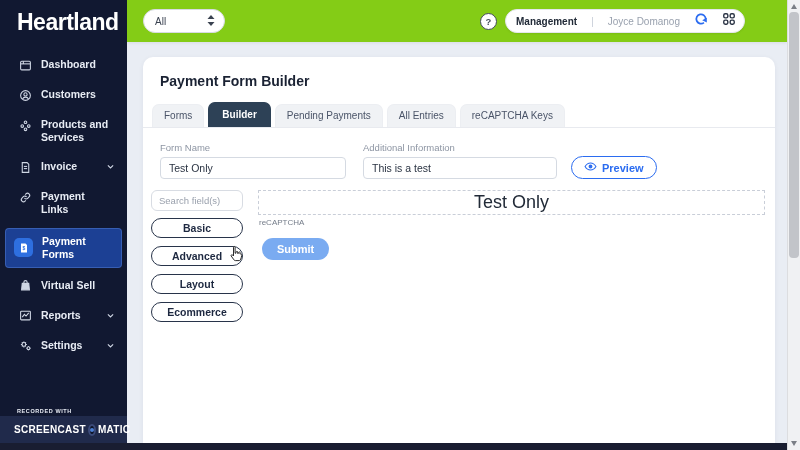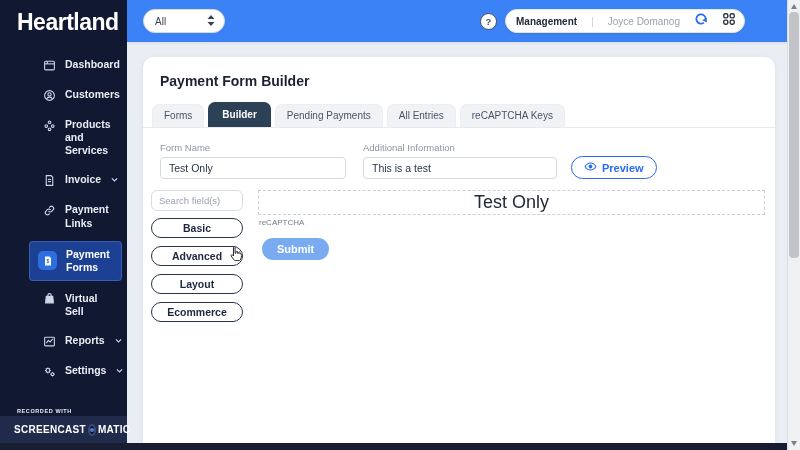--- a/index.html
+++ b/index.html
@@ -4,39 +4,39 @@
 <style>
   * { margin:0; padding:0; box-sizing:border-box; }
   html,body { width:800px; height:450px; overflow:hidden; }
   body { font-family:"Liberation Sans", sans-serif; background:#e9edf4; position:relative; }
 
   .screen { position:absolute; inset:0; }
 
   
   .sidebar { position:absolute; left:0; top:0; width:127px; height:450px; background:#111831; z-index:5; }
   .logo { padding:9px 0 0 17px; font-size:23px; font-weight:800; color:#ffffff; letter-spacing:-0.5px; }
-  .nav { margin-top:14px;margin-left:24px; }
+  .nav { margin-top:14px; }
   .nav-item { display:flex; align-items:flex-start; gap:9px; padding:8px 12px 8px 18px; color:#e8ecf4; font-size:10.5px; font-weight:600; cursor:pointer; line-height:1.25; }
   .nav-item .ic { width:14px; height:14px; flex:0 0 14px; display:flex; align-items:center; justify-content:center; margin-top:0px; }
   .nav-item svg { display:block; }
   .nav-item .chev { margin-left:auto; margin-top:2px; }
   .nav-item.selected { margin:3px 5px; padding:6px 8px 6px 8px; background:#1c4094; border:1px solid rgba(98,140,225,.4); border-radius:4px; align-items:center; color:#fff; font-weight:700; }
   .icon-box { width:19px; height:19px; flex:0 0 19px; background:#2e6fe0; border-radius:5px; display:flex; align-items:center; justify-content:center; }
 
   .wm-recorded { position:absolute; left:17px; bottom:36px; font-size:5.5px; font-weight:700; letter-spacing:.6px; color:#e8ecf4; z-index:7; }
   .wm-band { position:absolute; left:0; bottom:7px; width:127px; height:27px; background:#202a4b; z-index:6; display:flex; align-items:center; justify-content:flex-start; padding-left:14px; gap:2px; }
   .wm-brand { color:#ffffff; font-size:10px; font-weight:800; letter-spacing:.3px; }
   .wm-logo { width:12px; height:12px; border-radius:50%; background:#0d1326; border:2px solid #3b4a79; display:flex; align-items:center; justify-content:center; }
   .wm-logo i { display:block; width:4px; height:4px; border-radius:50%; background:#4a7fd4; }
 
   .bottom-strip { position:absolute; left:0; right:0; bottom:0; height:7px; background:#191d31; z-index:20; }
 
   
   .main { position:absolute; left:127px; top:0; right:0; bottom:0; background:#e9edf4; }
-  .topbar { position:absolute; left:0; top:0; right:13px; height:42px; background:#3b82f6; box-shadow:0 1px 3px rgba(20,30,60,.08); z-index:3; }
+  .topbar { position:absolute; left:0; top:0; right:13px; height:42px; background:#84cc16; box-shadow:0 1px 3px rgba(20,30,60,.08); z-index:3; }
   .filter-select { position:absolute; left:16px; top:9px; width:82px; height:24px; background:#fff; border:1px solid #d7dbe2; border-radius:12px; display:flex; align-items:center; justify-content:space-between; padding:0 9px 0 11px; font-size:10px; color:#3a4250; cursor:pointer; }
   .topbar-right { position:absolute; right:42px; top:9px; display:flex; align-items:center; gap:8px; }
   .help-btn { width:17px; height:17px; border:1.3px solid #454d5c; border-radius:50%; display:flex; align-items:center; justify-content:center; font-size:9.5px; font-weight:700; color:#454d5c; cursor:pointer; background:#fff; }
   .user-pill { height:24px; background:#fff; border:1px solid #e4e7ed; border-radius:12px; box-shadow:0 1px 2px rgba(0,0,0,.07); display:flex; align-items:center; gap:14px; padding:0 8px 0 10px; cursor:pointer; }
   .mgmt { font-size:10px; font-weight:700; color:#222b38; }
   .sep { font-size:10px; color:#c6ccd6; }
   .uname { font-size:10px; color:#99a1ae; }
 
   
   .scrollbar { position:absolute; right:0; top:0; width:13px; height:450px; background:#f0f1f3; border-left:1px solid #dcdde0; z-index:25; }

